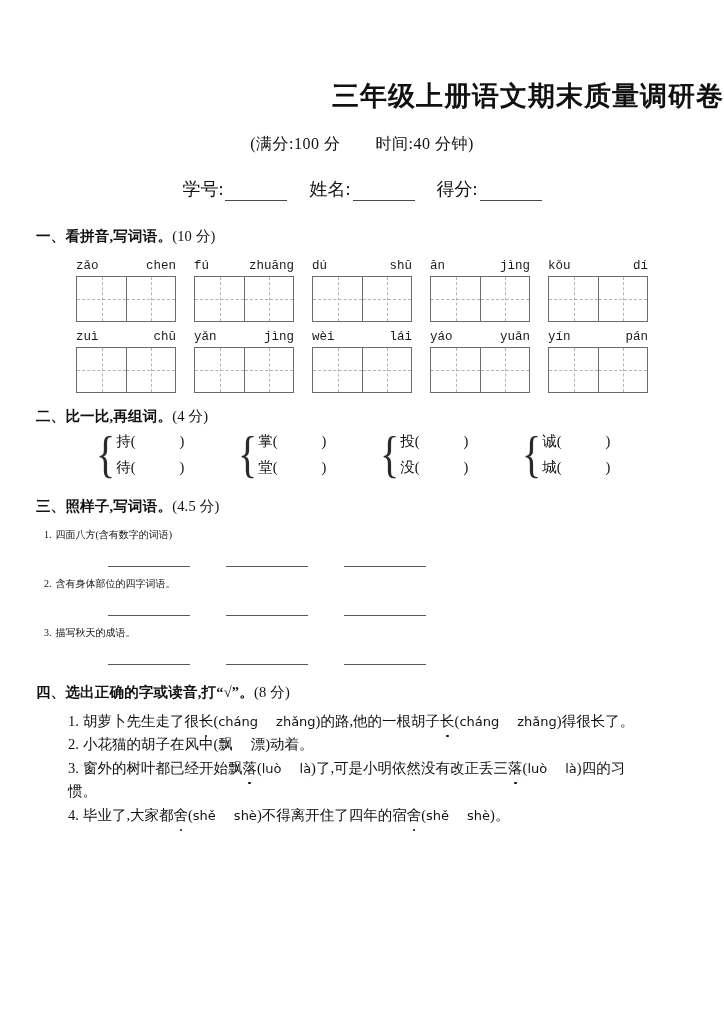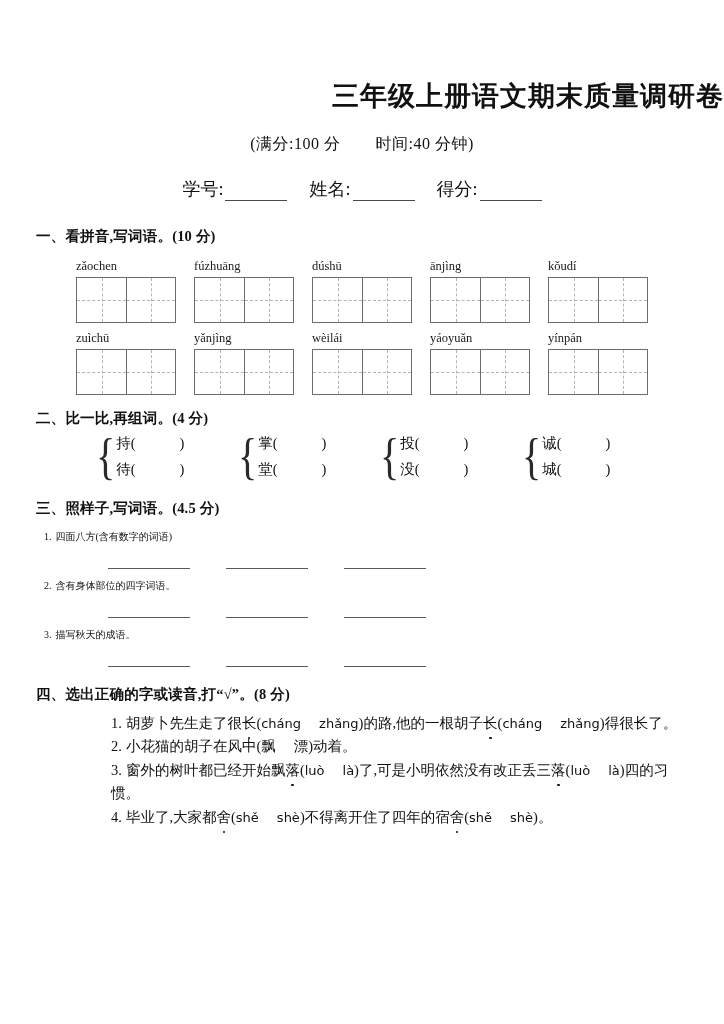--- a/index.html
+++ b/index.html
@@ -51,35 +51,35 @@
     margin-left: 2px;
   }
 
   
   .sec-head {
     font-size: 14.5px;
     font-weight: bold;
     margin: 0 0 0 36px;
     letter-spacing: 0.2px;
   }
-  .sec-head .score { font-weight: bold; }
+  .sec-head .score { font-weight: normal; }
 
   
   .pinyin-block { margin-top: 13px; }
   .pinyin-row {
     display: flex;
     justify-content: center;
     gap: 18px;
     margin-bottom: 8px;
   }
   .pinyin-group { width: 100px; }
   .pinyin-text {
     display: flex;
-    justify-content: flex-start;
-    font-family: Liberation Serif, serif;
+    justify-content: space-between;
+    font-family: Liberation Mono, monospace;
     font-size: 12.5px;
     color: #1a1a1a;
     margin-bottom: 3px;
     white-space: nowrap;
   }
   .grid-pair {
     display: flex;
     width: 100px;
     height: 46px;
     border: 1px solid #6b6b6b;
@@ -379,21 +379,21 @@
         <span class="blank-line"></span>
       </div>
     </div>
   </div>
 
   <div style="margin-top:18px;">
     <div class="sec-head">
       <span>四、</span><span>选出正确的字或读音,打“√”。</span><span class="score">(8 分)</span>
     </div>
 
-    <div style="margin-top:8px;padding-left:43px;">
+    <div style="margin-top:8px;">
 
       <div class="ex4-item">
         <span class="ex4-num">1.</span><span>胡萝卜先生走了很</span><span class="dotted">长</span>(<span class="py">cháng</span><span class="choice-gap"></span><span class="py">zhǎng</span>)<span>的路,他的一根胡子</span><span class="dotted">长</span>(<span class="py">cháng</span><span class="choice-gap"></span><span class="py">zhǎng</span>)<span>得很长了。</span>
       </div>
 
       <div class="ex4-item">
         <span class="ex4-num">2.</span><span>小花猫的胡子在风中(</span><span>飘</span><span class="choice-gap"></span><span>漂</span><span>)动着。</span>
       </div>
 
       <div class="ex4-item">

